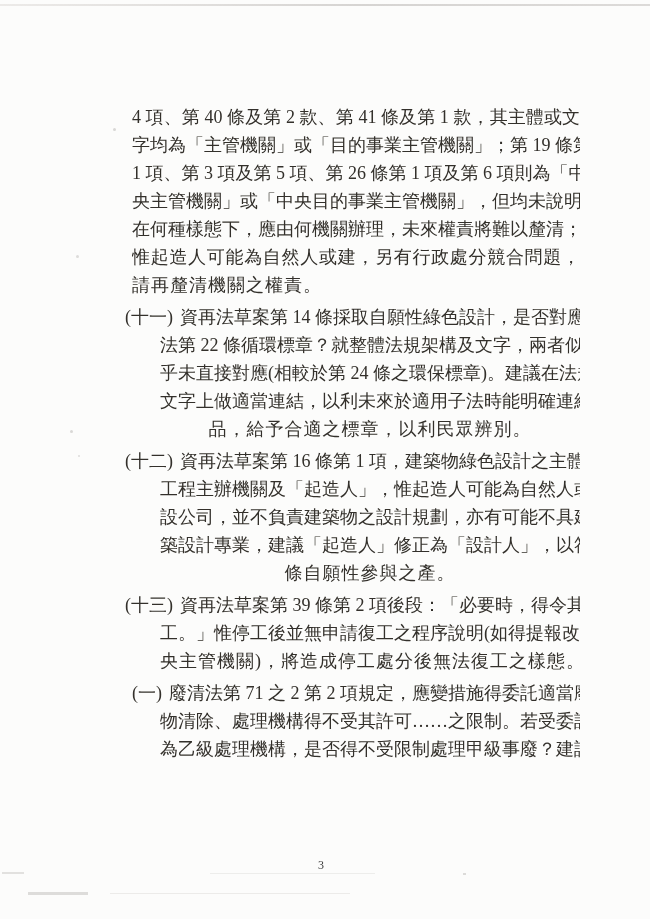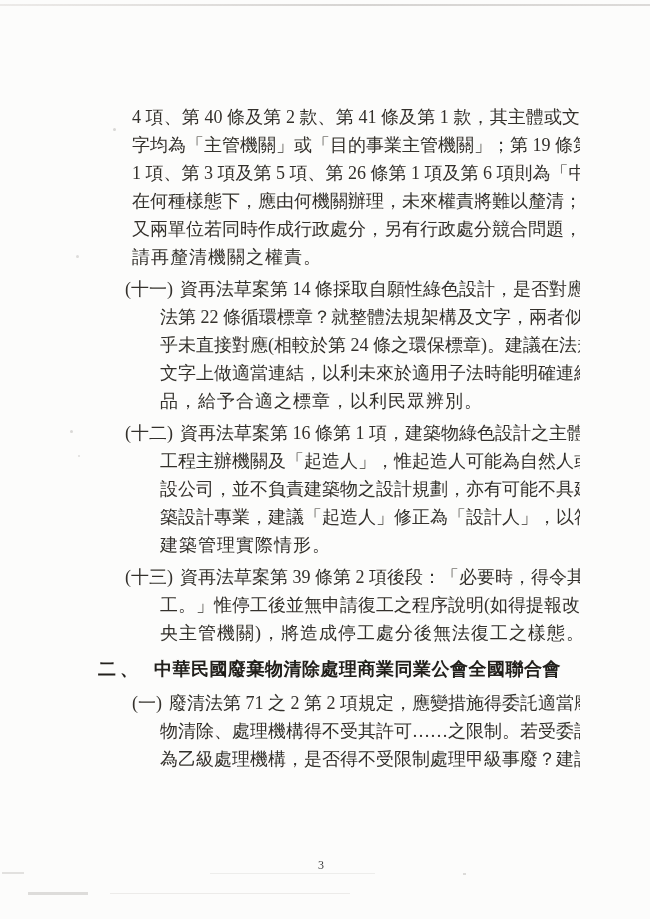--- a/index.html
+++ b/index.html
@@ -24,21 +24,21 @@
   .j{text-align:justify;text-align-last:justify;}
   
   .short{letter-spacing:1px;}
   
   .b1{margin-left:132px;width:448px;}
   
   .if{margin-left:125px;width:455px;}
   
   .if2{margin-left:132px;width:448px;}
   
-  .ic{margin-left:160px;width:420px;}
+  .ic{margin-left:160px;width:420px;text-align:center;}
   .item{margin-top:4px;}
   .label{padding-right:7px;}
   .heading{
     margin-top:8px;margin-bottom:6px;margin-left:98px;
     font-size:18px;line-height:28px;height:28px;
     font-weight:bold;color:#22201c;white-space:nowrap;
     letter-spacing:0.5px;
   }
   .heading .hlabel{padding-right:12px;letter-spacing:4px;}
   .page-number{
@@ -70,48 +70,48 @@
   <div class="artifact speck3"></div>
   <div class="artifact speck4"></div>
   <div class="artifact speck5"></div>
 
   <div class="content">
 
     <div>
       <div class="ln j b1">4 項、第 40 條及第 2 款、第 41 條及第 1 款，其主體或文</div>
       <div class="ln j b1">字均為「主管機關」或「目的事業主管機關」；第 19 條第</div>
       <div class="ln j b1">1 項、第 3 項及第 5 項、第 26 條第 1 項及第 6 項則為「中</div>
+      <div class="ln j b1">央主管機關」或「中央目的事業主管機關」，但均未說明</div>
       <div class="ln j b1">在何種樣態下，應由何機關辦理，未來權責將難以釐清；</div>
-      <div class="ln j b1">又兩單位若同時作成行政處分，另有行政處分競合問題，</div>
+      <div class="ln j b1">惟起造人可能為自然人或建，另有行政處分競合問題，</div>
       <div class="ln b1 short">請再釐清機關之權責。</div>
     </div>
 
     <div class="item">
       <div class="ln j if"><span class="label">(十一)</span><span>資再法草案第 14 條採取自願性綠色設計，是否對應本</span></div>
       <div class="ln j ic">法第 22 條循環標章？就整體法規架構及文字，兩者似</div>
       <div class="ln j ic">乎未直接對應(相較於第 24 條之環保標章)。建議在法規</div>
       <div class="ln j ic">文字上做適當連結，以利未來於適用子法時能明確連結；</div>
       <div class="ln ic short">品，給予合適之標章，以利民眾辨別。</div>
     </div>
 
     <div class="item">
       <div class="ln j if"><span class="label">(十二)</span><span>資再法草案第 16 條第 1 項，建築物綠色設計之主體為</span></div>
       <div class="ln j ic">工程主辦機關及「起造人」，惟起造人可能為自然人或建</div>
       <div class="ln j ic">設公司，並不負責建築物之設計規劃，亦有可能不具建</div>
       <div class="ln j ic">築設計專業，建議「起造人」修正為「設計人」，以符合</div>
-      <div class="ln ic short">建築管理實際情形。</div>
+      <div class="ln ic short">條自願性參與之產。</div>
     </div>
 
     <div class="item">
       <div class="ln j if"><span class="label">(十三)</span><span>資再法草案第 39 條第 2 項後段：「必要時，得令其停</span></div>
       <div class="ln j ic">工。」惟停工後並無申請復工之程序說明(如得提報改善</div>
       <div class="ln ic short">央主管機關)，將造成停工處分後無法復工之樣態。</div>
     </div>
 
-    <div class="heading"><span class="hlabel">二、</span><span>中華民國廢棄物清除處理商業同業公會全國聯合會</span></div>
 
     <div class="item">
       <div class="ln j if2"><span class="label">(一)</span><span>廢清法第 71 之 2 第 2 項規定，應變措施得委託適當廢棄</span></div>
       <div class="ln j ic">物清除、處理機構得不受其許可……之限制。若受委託者</div>
       <div class="ln j ic">為乙級處理機構，是否得不受限制處理甲級事廢？建請說</div>
     </div>
 
   </div>
 
   <div class="page-number">3</div>

